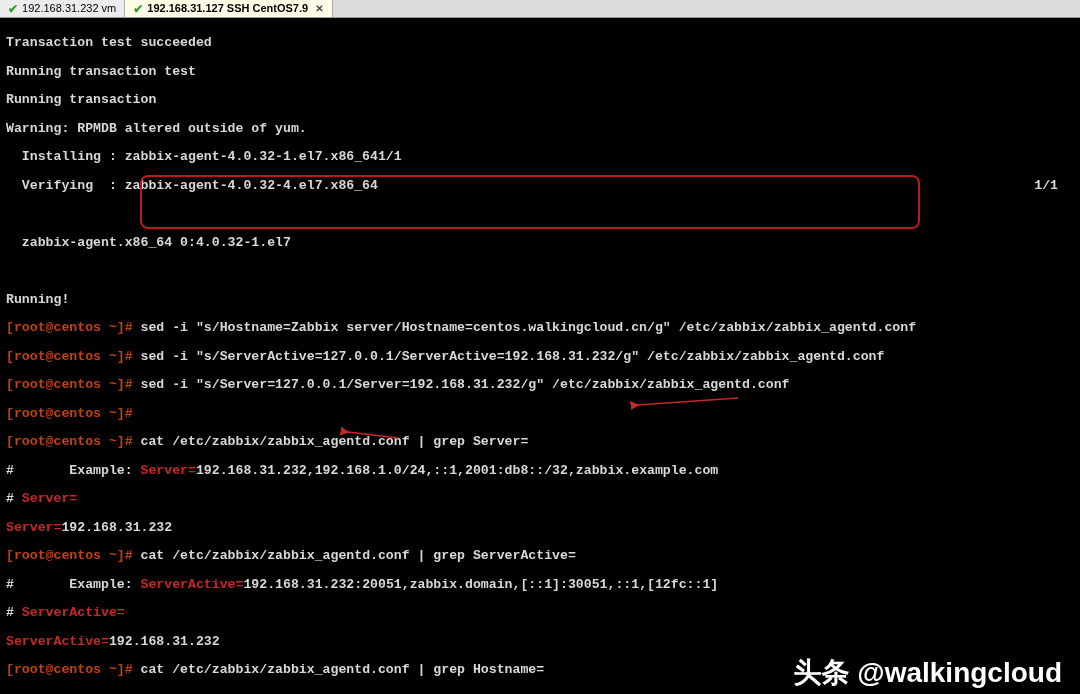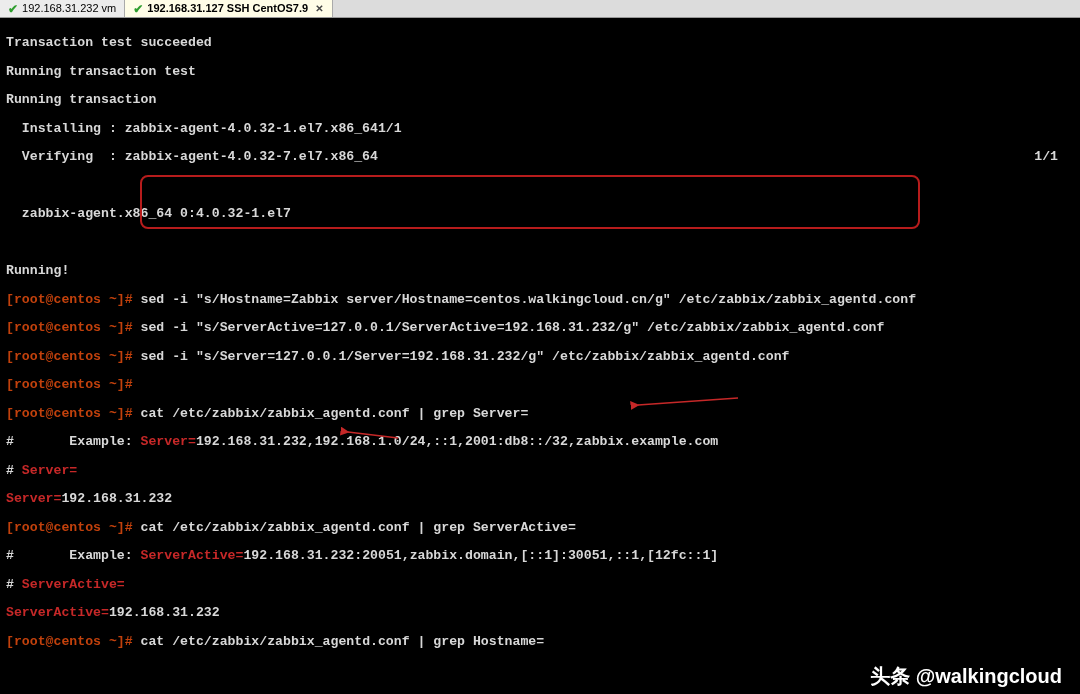--- a/index.html
+++ b/index.html
@@ -63,21 +63,21 @@
     pointer-events:none;
   }
   .arrow svg { overflow:visible; }
   .watermark {
     position:absolute;
     right:18px;
     bottom:6px;
     color:#fff;
     font-family: "Microsoft YaHei", Arial, sans-serif;
     font-weight:700;
-    font-size:20px;
+    font-size:28px;
     text-shadow: 0 1px 3px rgba(0,0,0,.6);
     letter-spacing:0;
   }
 </style>
 </head>
 <body>
 
 <div class="tabbar">
   <div class="tab">
     <span class="check">✔</span>
@@ -87,22 +87,23 @@
     <span class="check">✔</span>
     <span>192.168.31.127 SSH CentOS7.9</span>
     <span class="x">✕</span>
   </div>
 </div>
 
 <div class="term">
 <div><span>Transaction test succeeded</span></div>
 <div><span>Running transaction test</span></div>
 <div><span>Running transaction</span></div>
+<div><span>Warning: RPMDB altered outside of yum.</span></div>
 <div style="display:flex;justify-content:flex-start;padding-right:16px"><span>  Installing : zabbix-agent-4.0.32-1.el7.x86_64</span><span>1/1</span></div>
-<div style="display:flex;justify-content:space-between;padding-right:16px"><span>  Verifying  : zabbix-agent-4.0.32-7.el7.x86_64</span><span>1/1</span></div>
+<div style="display:flex;justify-content:space-between;padding-right:16px"><span>  Verifying  : zabbix-agent-4.0.32-4.el7.x86_64</span><span>1/1</span></div>
 <div>&nbsp;</div>
 <div><span>  zabbix-agent.x86_64 0:4.0.32-1.el7</span></div>
 <div>&nbsp;</div>
 <div><span>Running!</span></div>
 <div><span class="prompt">[root@centos ~]# </span><span>sed -i "s/Hostname=Zabbix server/Hostname=centos.walkingcloud.cn/g" /etc/zabbix/zabbix_agentd.conf</span></div>
 <div><span class="prompt">[root@centos ~]# </span><span>sed -i "s/ServerActive=127.0.0.1/ServerActive=192.168.31.232/g" /etc/zabbix/zabbix_agentd.conf</span></div>
 <div><span class="prompt">[root@centos ~]# </span><span>sed -i "s/Server=127.0.0.1/Server=192.168.31.232/g" /etc/zabbix/zabbix_agentd.conf</span></div>
 <div><span class="prompt">[root@centos ~]# </span></div>
 <div><span class="prompt">[root@centos ~]# </span><span>cat /etc/zabbix/zabbix_agentd.conf | grep Server=</span></div>
 <div><span>#       Example: </span><span class="c-r">Server=</span><span>192.168.31.232,192.168.1.0/24,::1,2001:db8::/32,zabbix.example.com</span></div>

